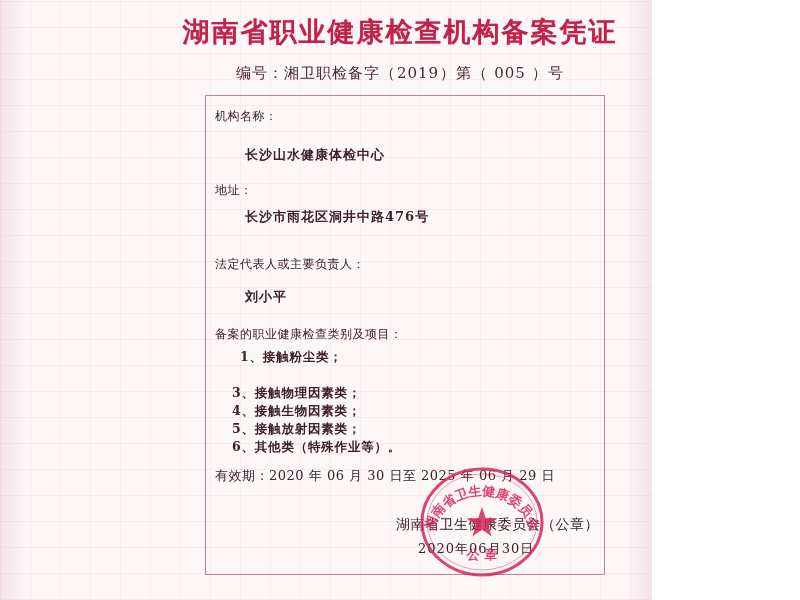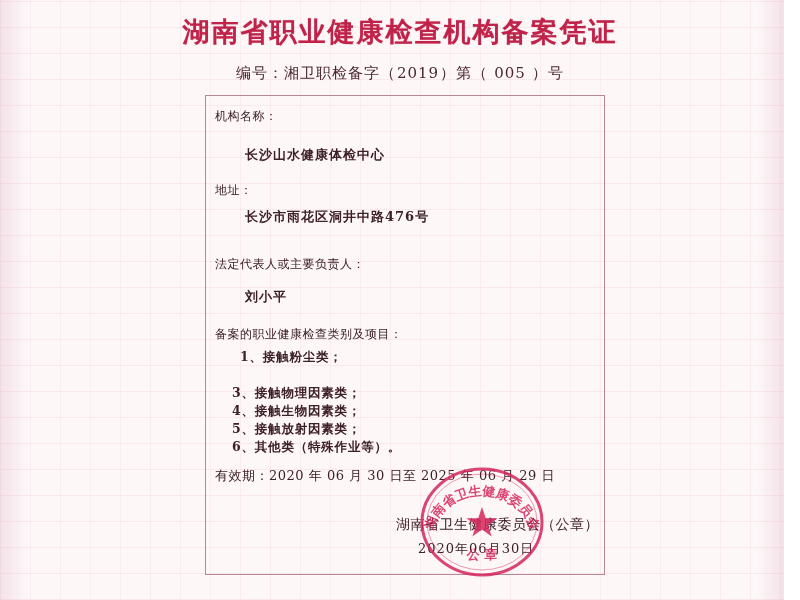--- a/index.html
+++ b/index.html
@@ -4,24 +4,23 @@
 <style>
   html,body{margin:0;padding:0;}
   body{
     width:800px;height:600px;
     background:#ffffff;
     font-family:"DejaVu Sans", sans-serif;
     overflow:hidden;
   }
   .page{
     position:relative;
-    width:748px;height:600px;
+    width:652px;height:600px;
     background:#fdf7f8;
     overflow:hidden;
-    padding-left:36px;
   }
   
   .watermark{
     position:absolute;
     left:0;top:0;right:0;bottom:0;
     background-image:
       repeating-linear-gradient(0deg, rgba(226,150,170,0.16) 0px, rgba(226,150,170,0.16) 1px, transparent 1px, transparent 26px),
       repeating-linear-gradient(90deg, rgba(226,150,170,0.13) 0px, rgba(226,150,170,0.13) 1px, transparent 1px, transparent 30px);
     opacity:.85;
     pointer-events:none;

